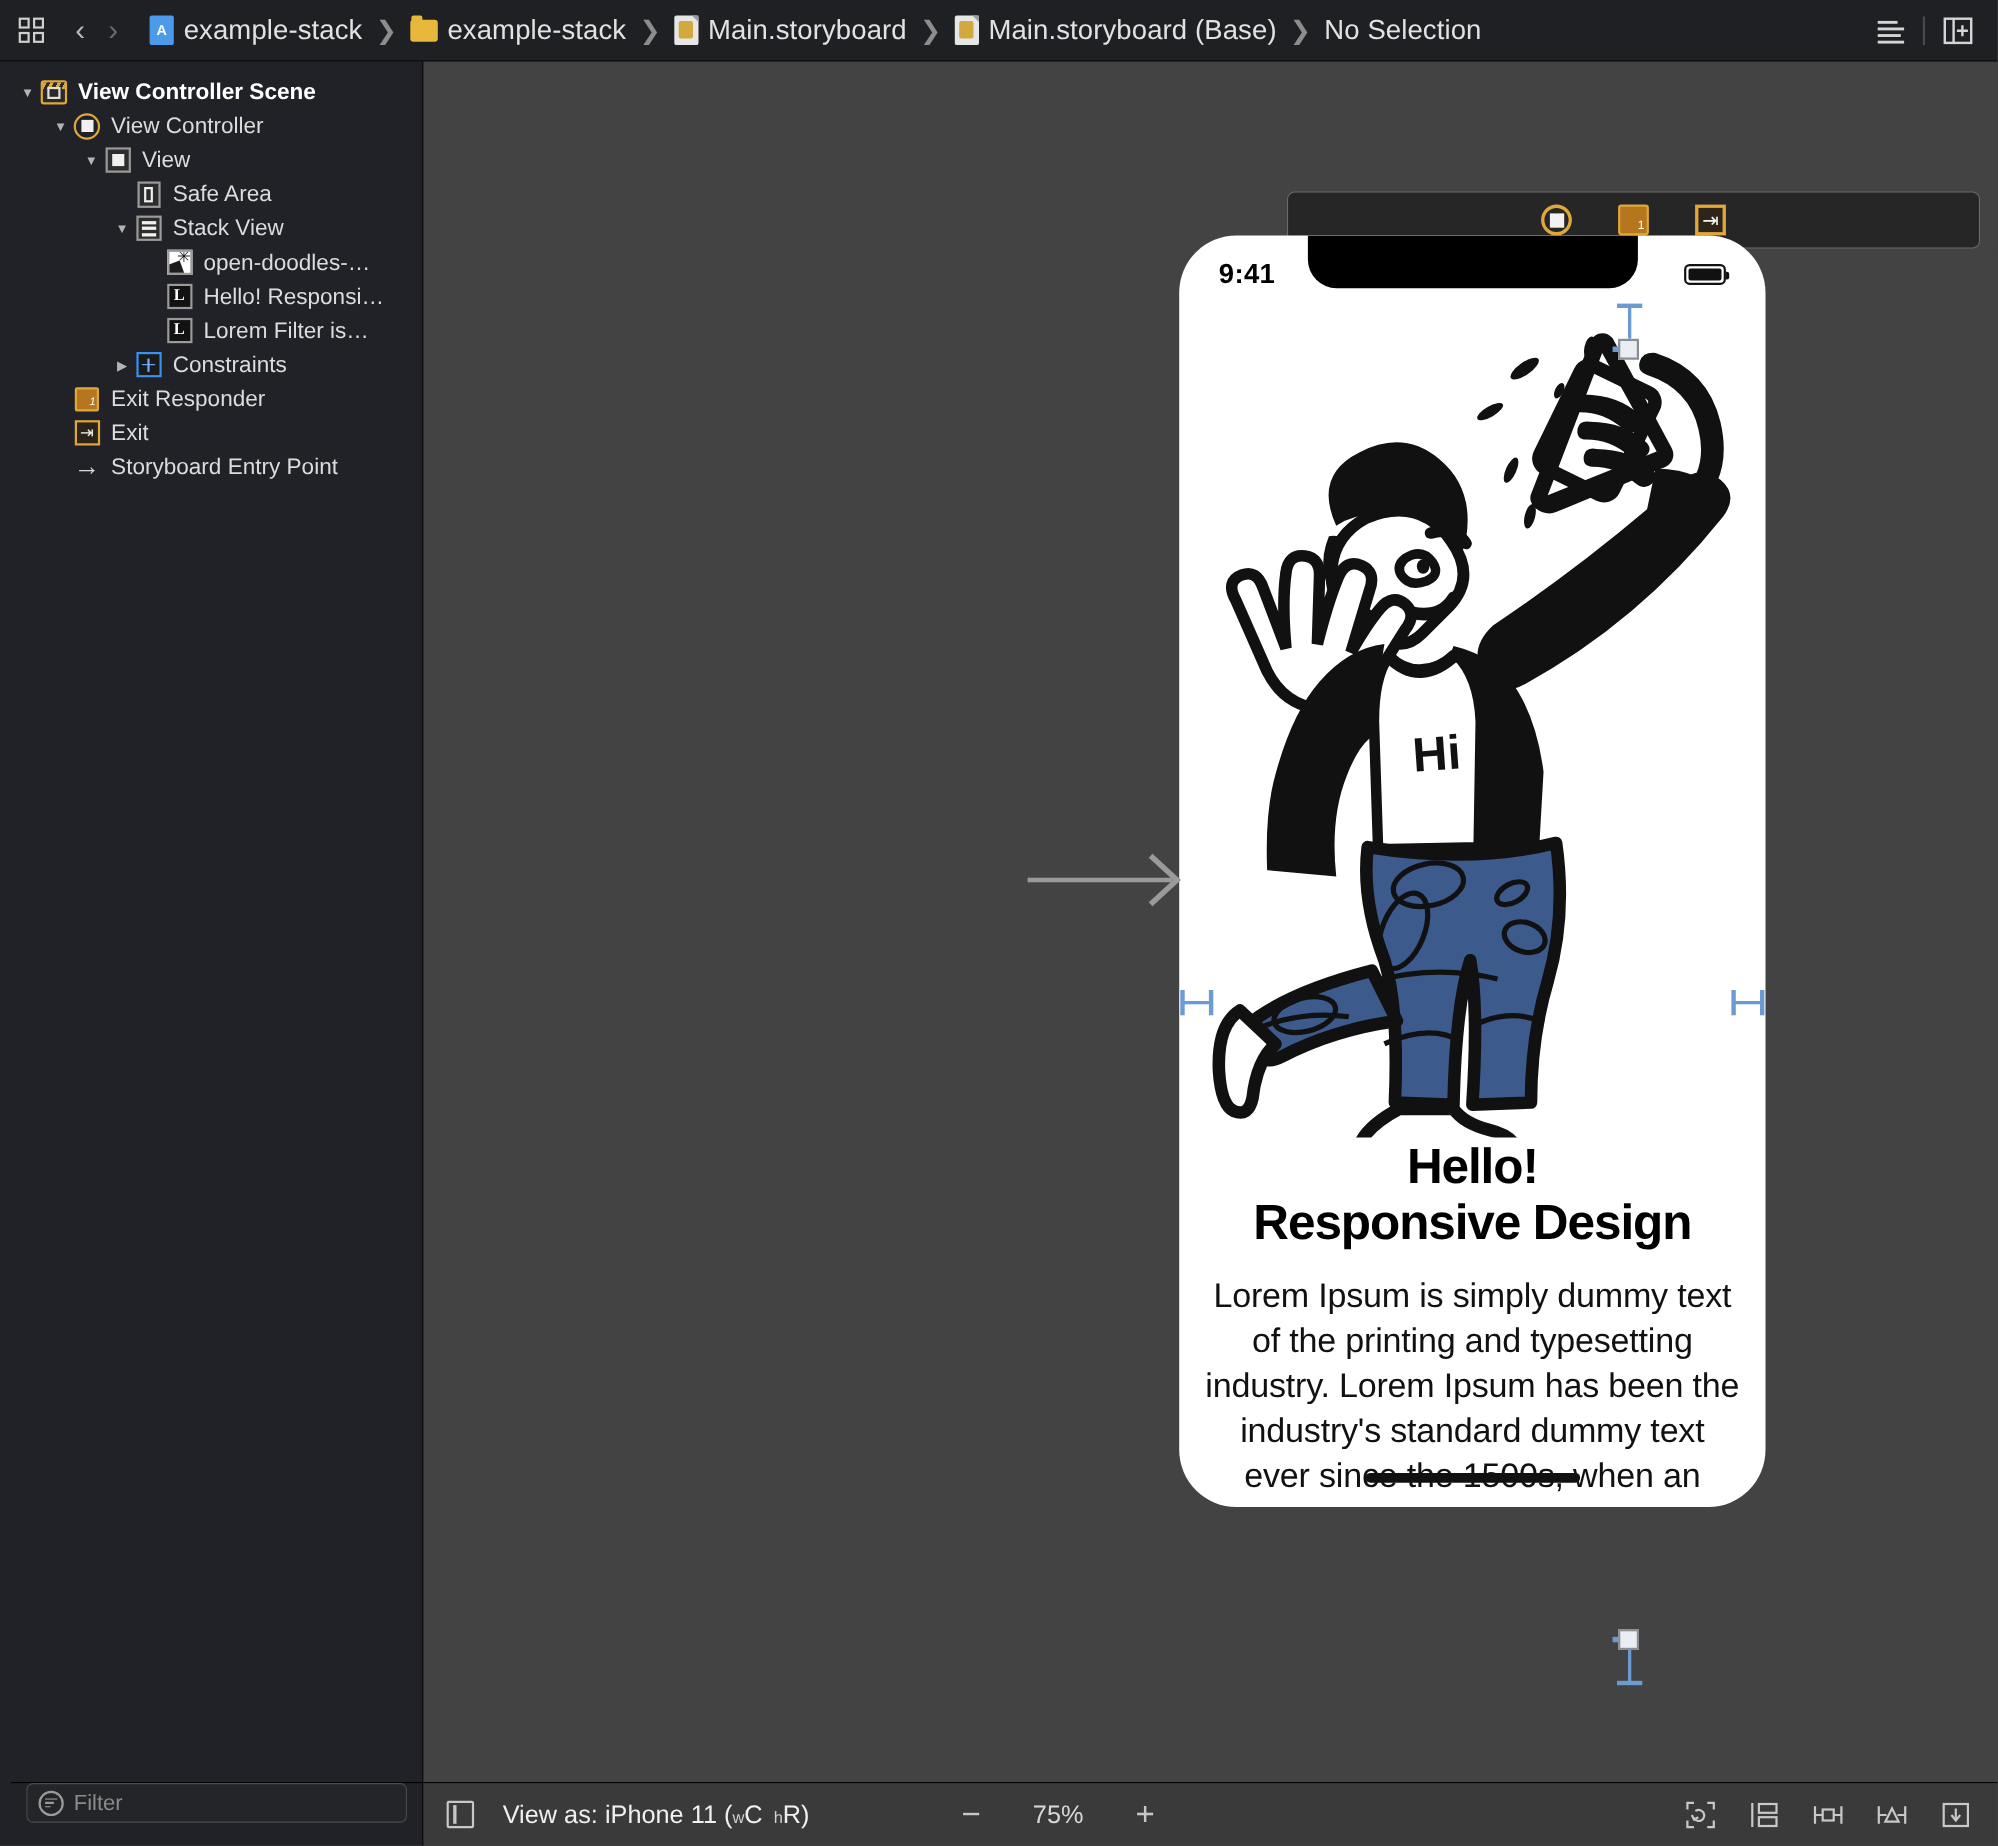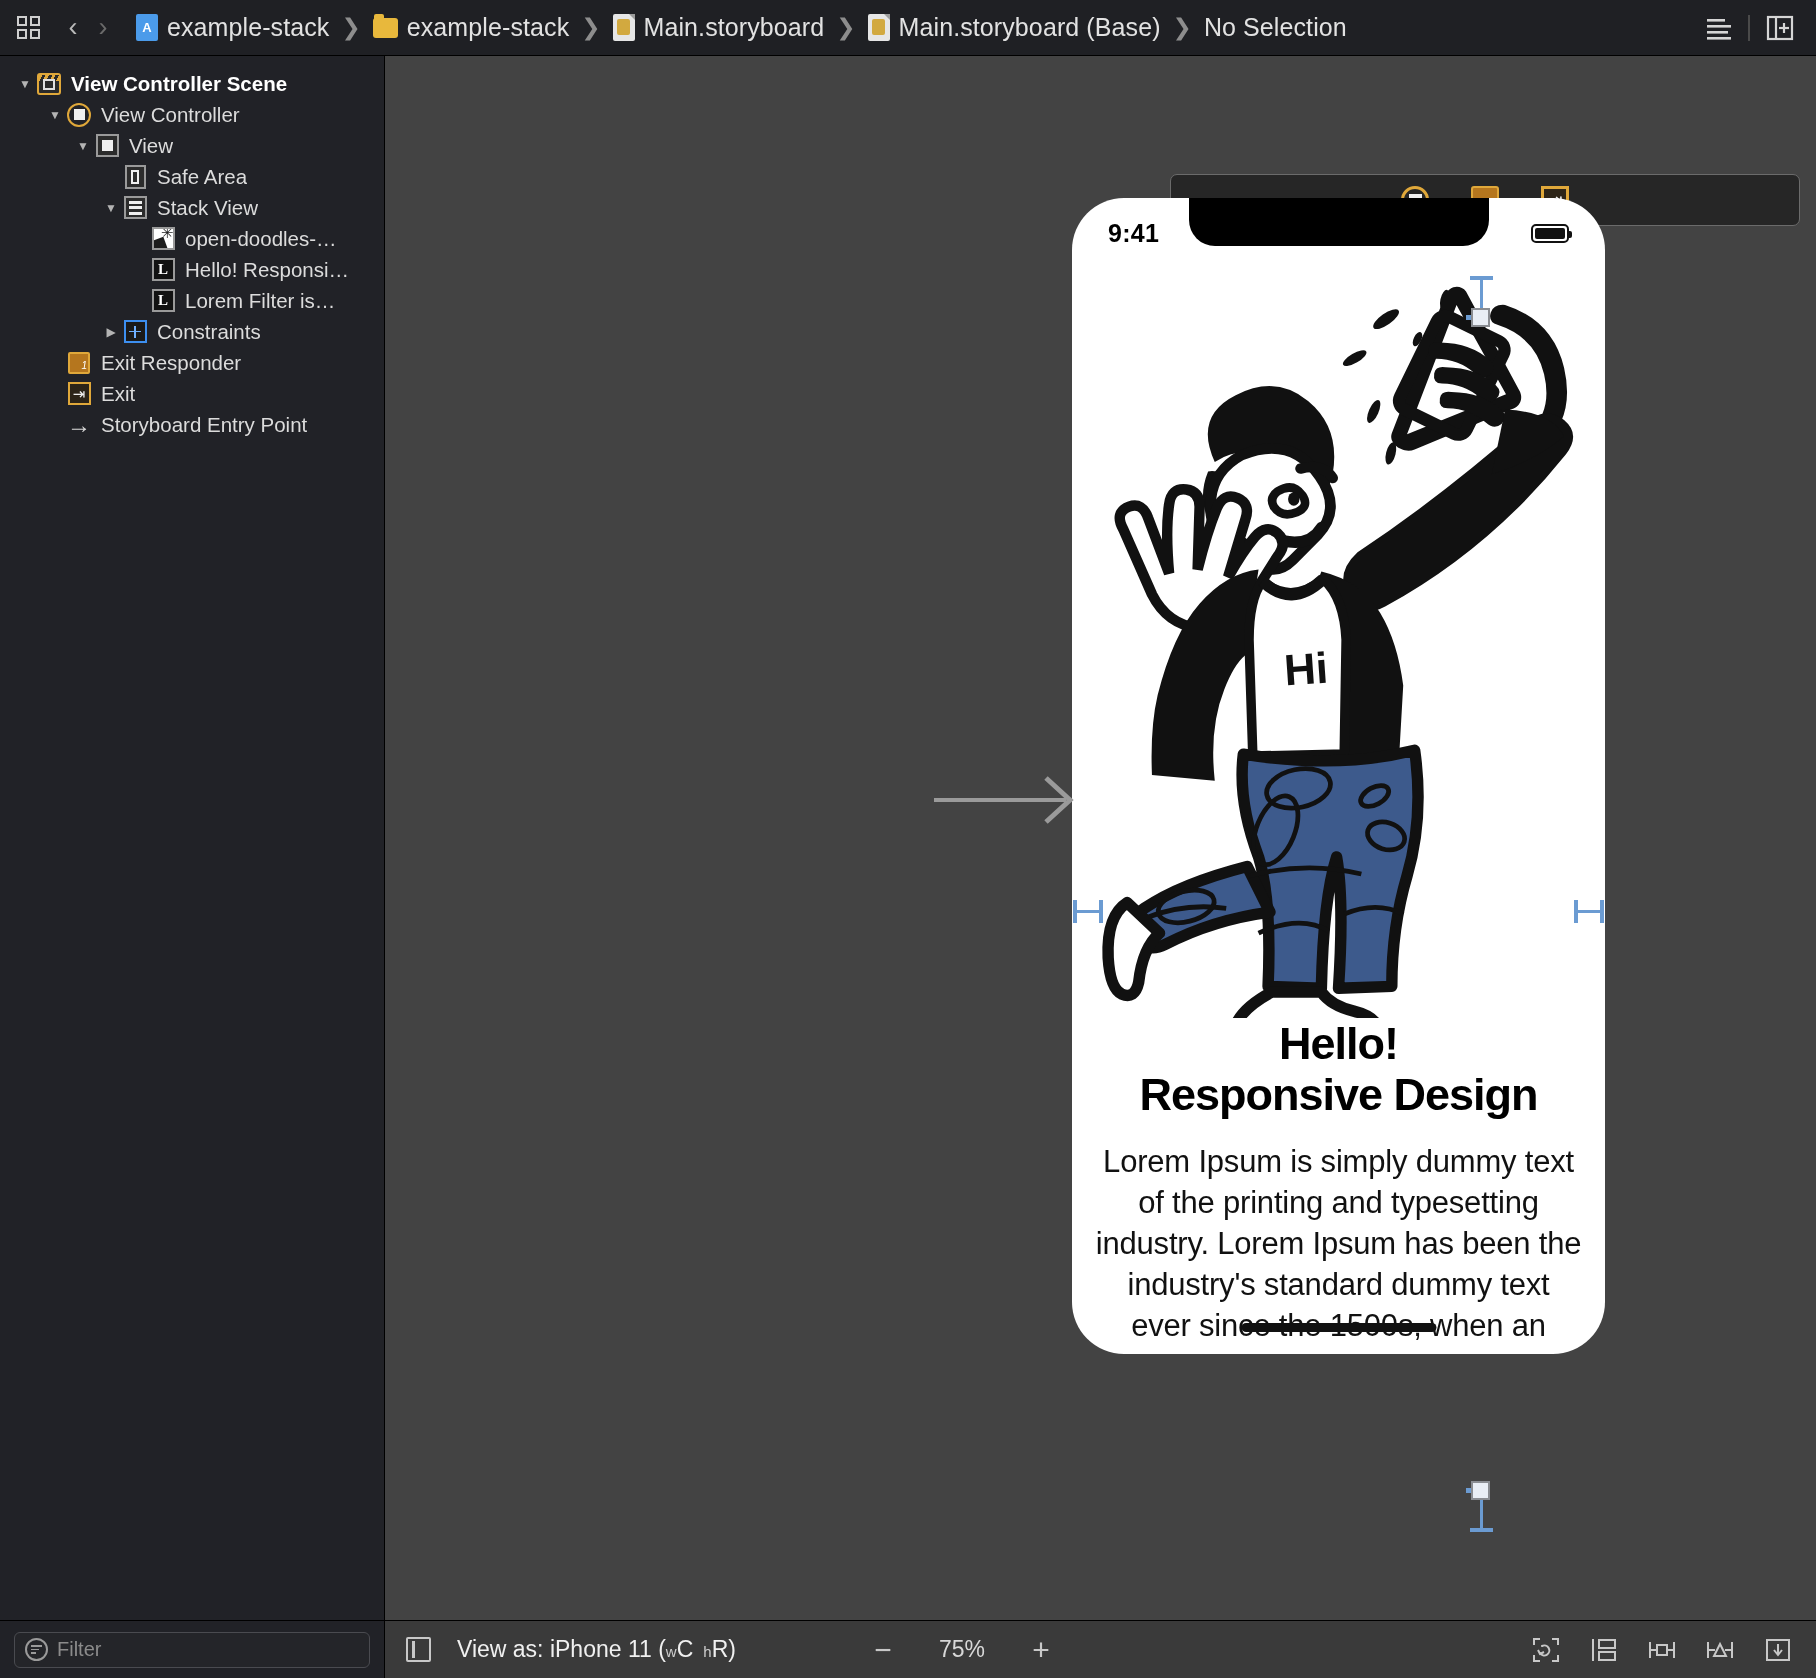--- a/index.html
+++ b/index.html
@@ -87,21 +87,21 @@
   .ic-con { width:23px; height:23px; border:2.5px solid #3d8ff0; background:#1a1a1a; position:relative; display:flex; align-items:center; justify-content:center; }
   .ic-con i { width:12px; height:1.5px; background:#6fb0ff; }
   .ic-con::before { content:""; position:absolute; width:1.5px; height:12px; background:#6fb0ff; }
   .ic-fr { width:24px; height:24px; position:relative; }
   .ic-fr i { position:absolute; inset:1px; background:#b5761e; border:2px solid #e0a83a; border-radius:2px;
      display:flex; align-items:flex-end; justify-content:flex-end; font-size:10px; color:#fff; padding:1px; }
   .ic-exit { width:23px; height:23px; border:2.5px solid #e0a83a; background:#2c2418; display:flex; align-items:center; justify-content:center; }
   .ic-exit::before { content:"⇥"; font-size:15px; color:#f0f0f0; line-height:1; }
   .ic-arrow { width:26px; height:24px; display:flex; align-items:center; justify-content:center; font-size:24px; color:#d8d8d8; }
 
-  .filterbar { height:58px; flex:0 0 58px; display:flex; align-items:center; padding:0 14px; border-top:1px solid #000; }
+  .filterbar { height:58px; flex:0 0 58px; display:flex; align-items:flex-start; padding:0 14px; border-top:1px solid #000;margin-left:10px; }
   .filterbox {
     flex:1; height:36px; border:1px solid #4a4b50; border-radius:6px; background:#242529;
     display:flex; align-items:center; padding:0 10px; gap:9px;
   }
   .filt-ico { width:23px; height:23px; border-radius:50%; border:2px solid #9a9a9a; display:flex; flex-direction:column; justify-content:center; gap:2px; padding:0 4px; }
   .filt-ico i { height:1.6px; background:#9a9a9a; display:block; }
   .filt-ico i:nth-child(2){ width:70%; }
   .filt-ico i:nth-child(3){ width:45%; }
   .filt-txt { font-size:20px; color:#8b8b8b; }
 
@@ -117,21 +117,21 @@
   .st-ic { width:34px; height:34px; display:flex; align-items:center; justify-content:center; }
   .st-vc { width:28px; height:28px; border-radius:50%; border:3px solid #e0a83a; display:flex; align-items:center; justify-content:center; }
   .st-vc i { width:13px; height:13px; background:#f2f2f2; }
   .st-fr { width:28px; height:28px; background:#b5761e; border:2px solid #e0a83a; border-radius:3px;
     display:flex; align-items:flex-end; justify-content:flex-end; font-size:11px; color:#fff; padding:1px 2px; }
   .st-exit { width:28px; height:28px; border:3px solid #e0a83a; background:#2e2518;
     display:flex; align-items:center; justify-content:center; font-size:18px; color:#f2f2f2; }
 
   
   .phone {
-    position:absolute; left:687px; top:142px; width:533px; height:1156px;
+    position:absolute; left:687px; top:158px; width:533px; height:1156px;
     background:#fff; border-radius:52px; overflow:hidden;
   }
   .notch {
     position:absolute; left:50%; transform:translateX(-50%); top:0;
     width:300px; height:48px; background:#000; border-radius:0 0 26px 26px; z-index:5;
   }
   .statusbar { position:absolute; top:0; left:0; right:0; height:60px; display:flex; align-items:center;
     justify-content:space-between; padding:10px 36px 0 36px; z-index:6; }
   .stime { font-size:25px; font-weight:bold; color:#000; letter-spacing:.3px; }
   .battery { width:38px; height:19px; border:2.5px solid #111; border-radius:5px; position:relative; }

